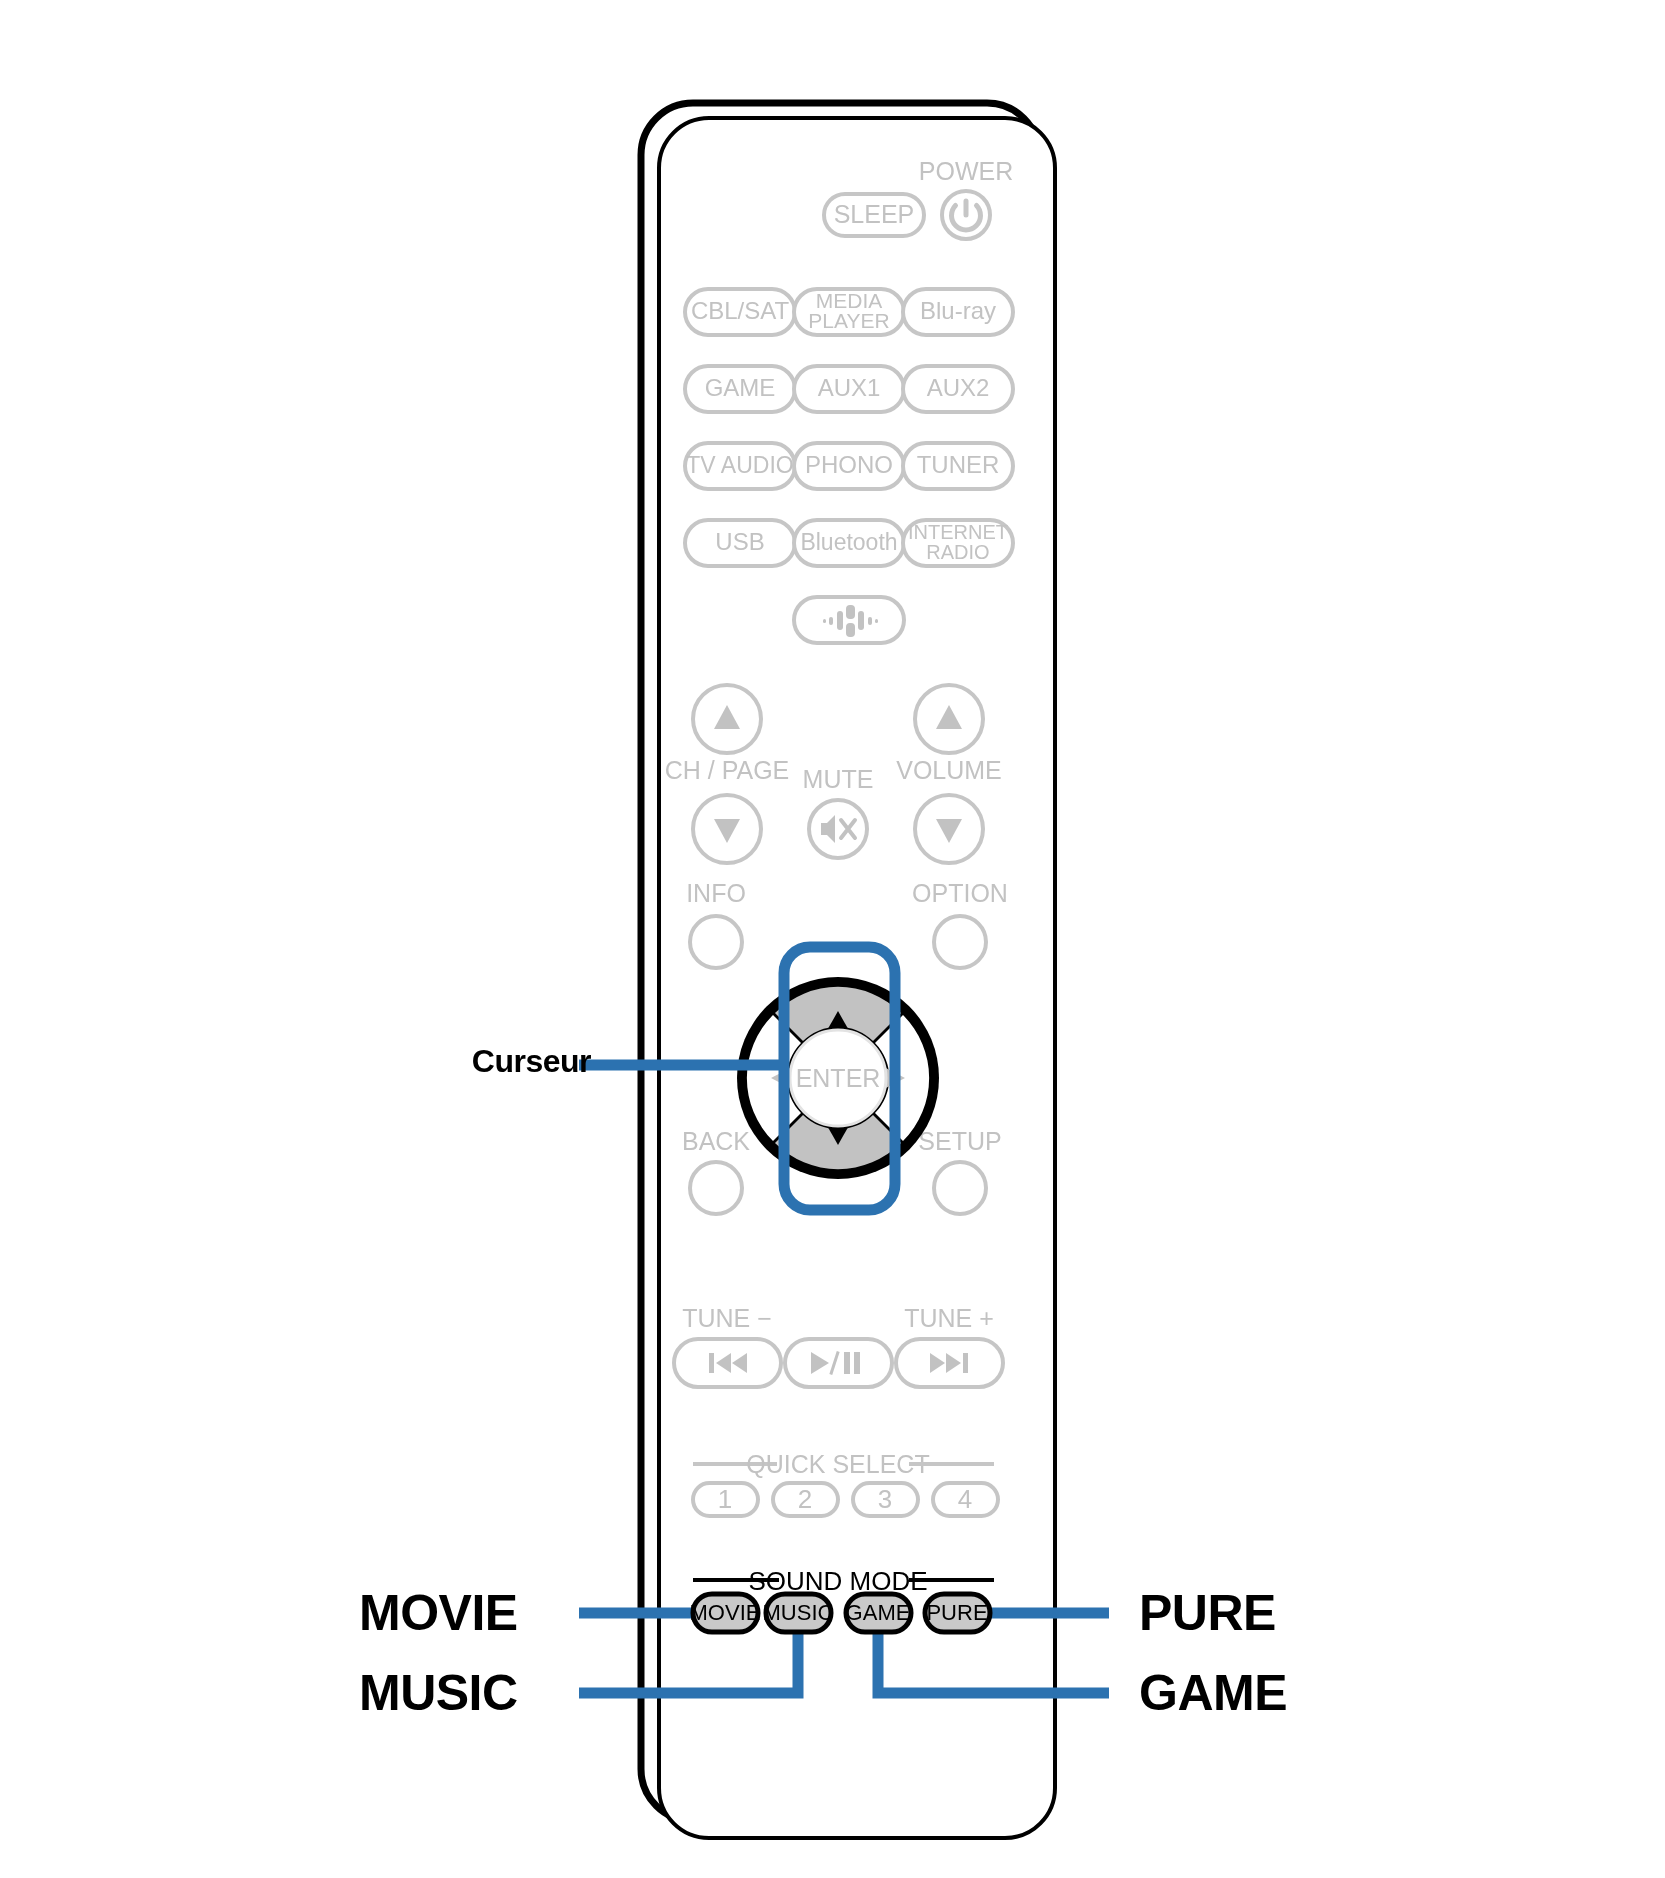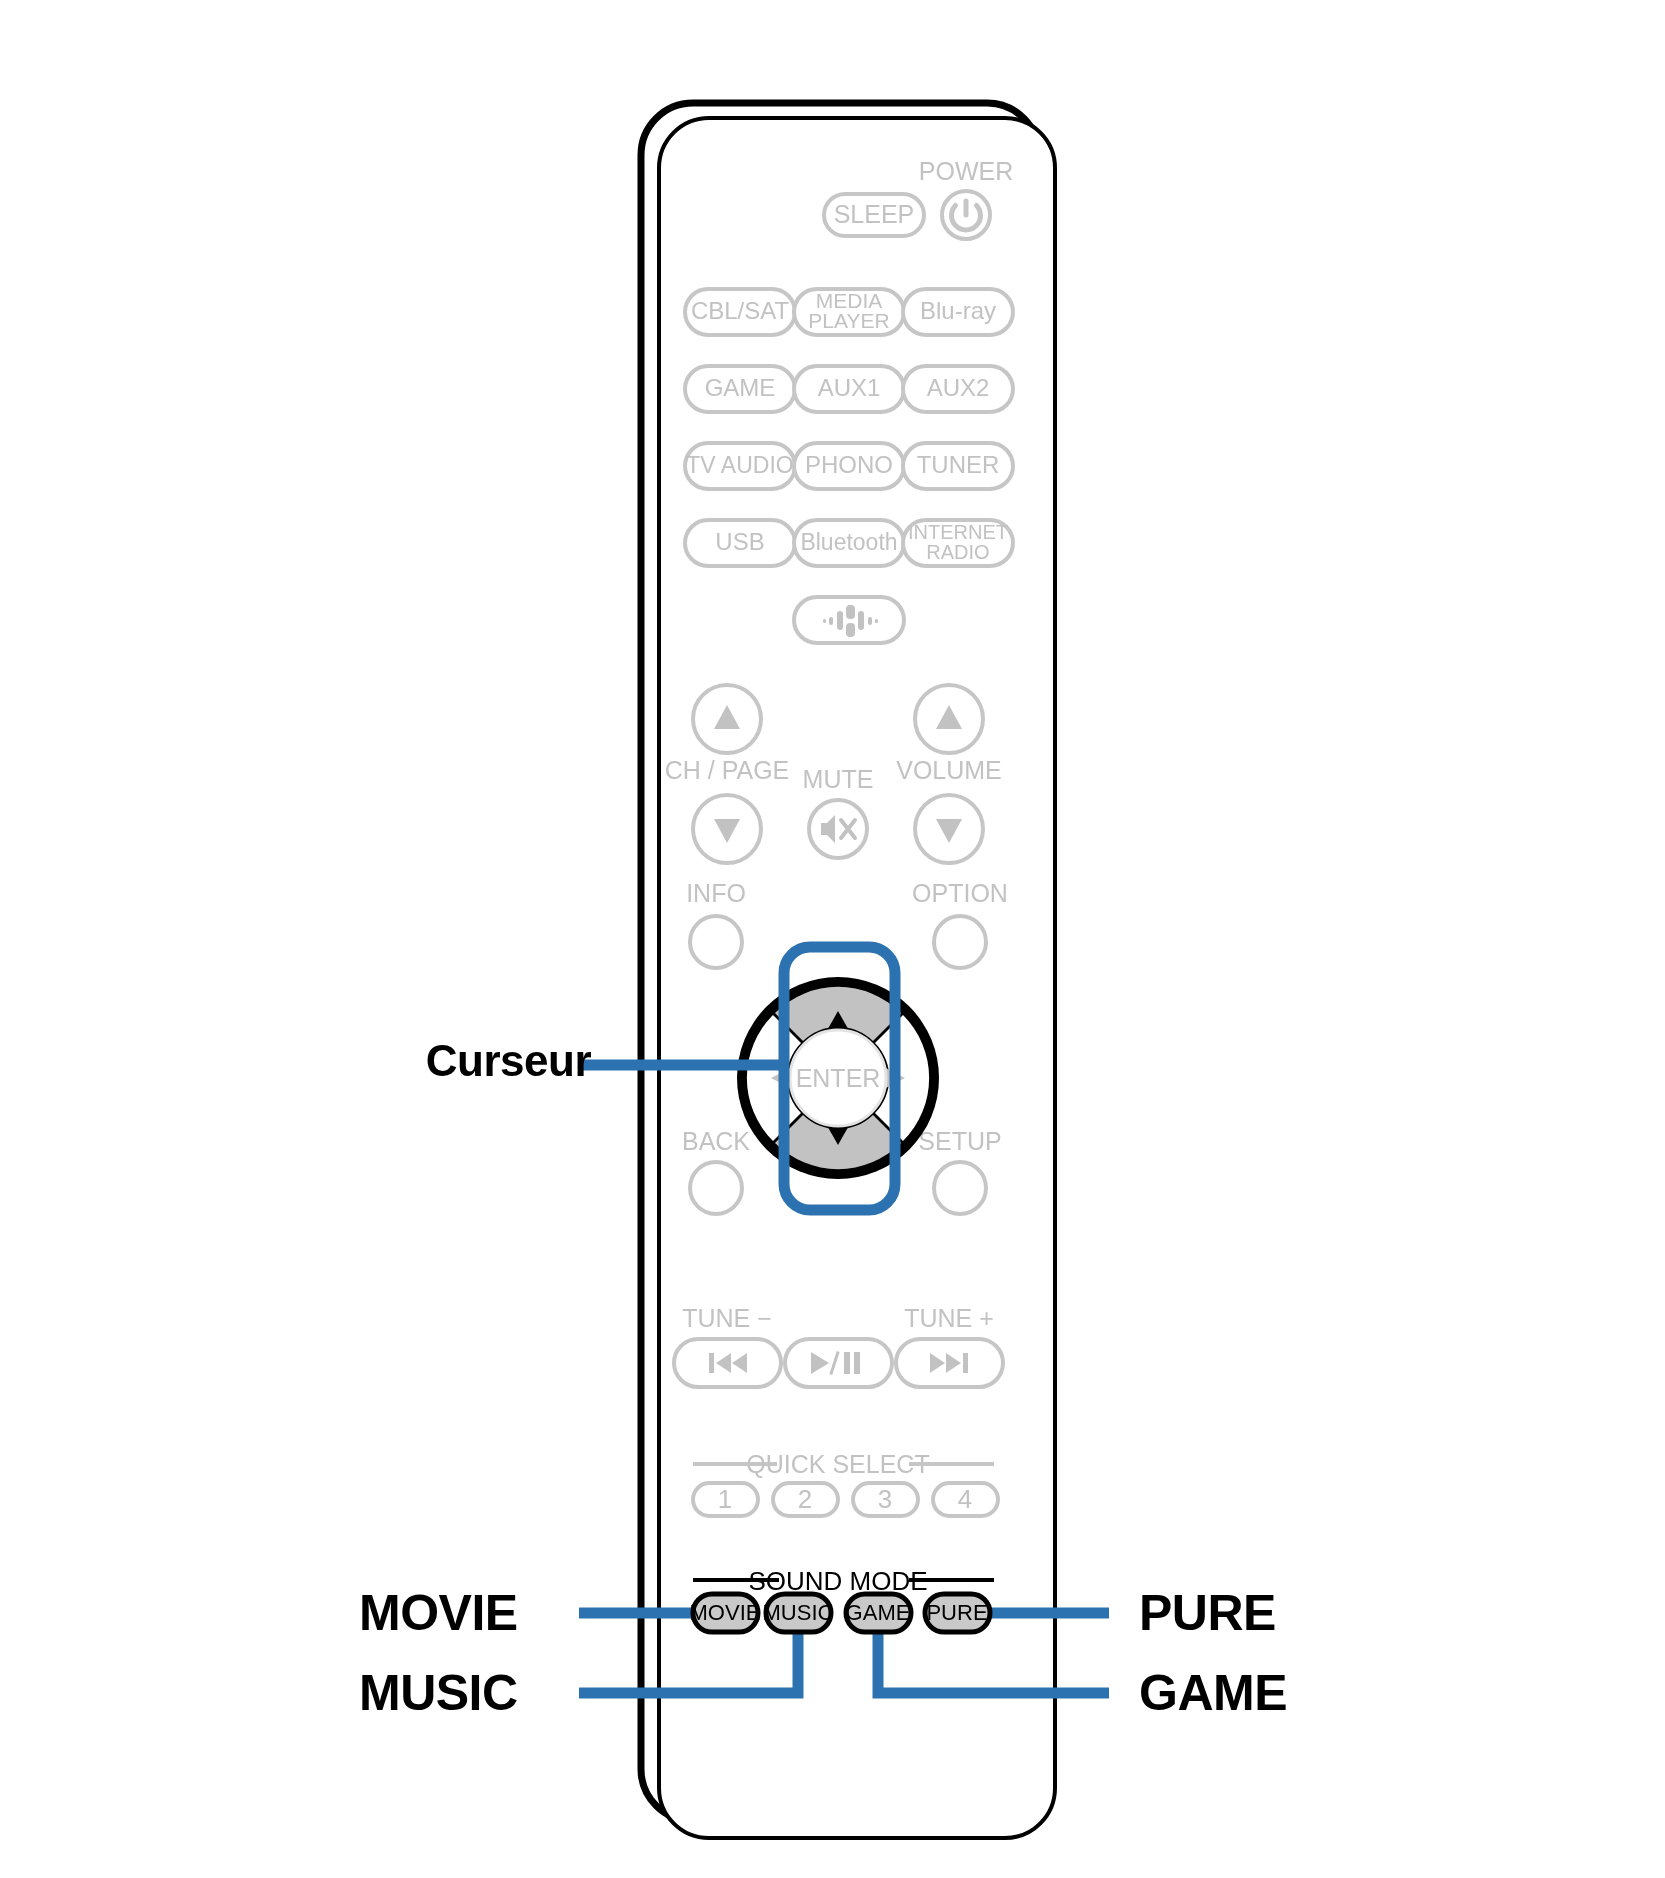--- a/index.html
+++ b/index.html
@@ -32,21 +32,21 @@
     position: absolute;
     font-family: "Liberation Sans", sans-serif;
     font-weight: bold;
     color: #000000;
     white-space: nowrap;
     letter-spacing: -0.5px;
   }
   #lbl-curseur {
     left: 292px;
     top: 1025px;
-    font-size: 44px;
+    font-size: 32px;
     line-height: 72px;
     text-align: right;
     width: 280px;
   }
   #lbl-movie {
     left: 340px;
     top: 1584px;
     font-size: 50px;
   }
   #lbl-music {

